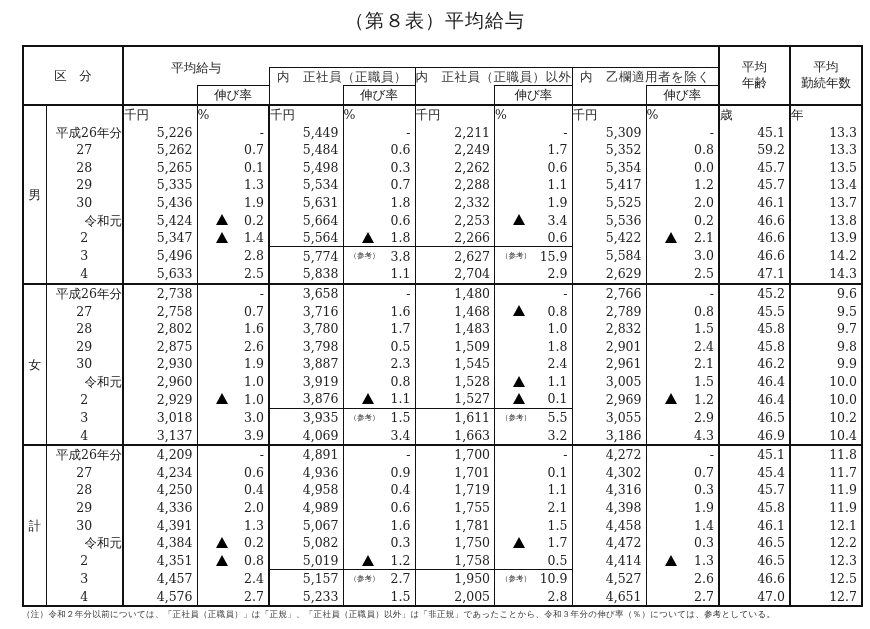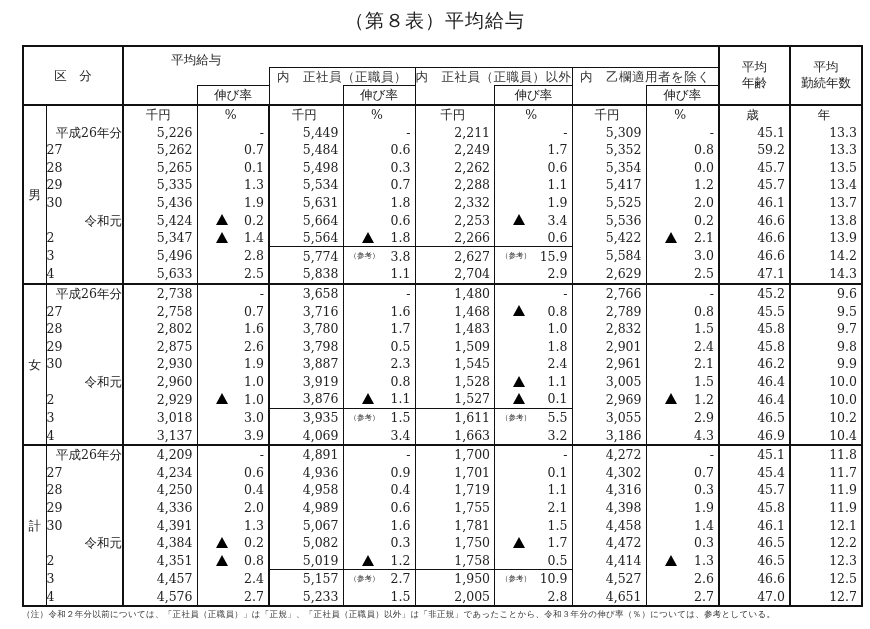--- a/index.html
+++ b/index.html
@@ -7,36 +7,36 @@
          font-family: "DejaVu Serif", "Liberation Serif", serif; color: #222; }
   .title { position: absolute; top: 8px; left: 0; width: 870px; text-align: center;
            font-size: 19px; letter-spacing: 1px; color: #222; }
   table.main { position: absolute; left: 22px; top: 45px; border-collapse: collapse;
                table-layout: fixed; border: 2px solid #111; }
   table.main td { padding: 0; font-size: 12.5px; height: 17.6px; line-height: 17px;
                   white-space: nowrap; overflow: visible; }
   .hd { text-align: center; vertical-align: middle; font-size: 13px; }
   .hsub { font-size: 10px; color: #333; text-align: center; letter-spacing: 0.5px; margin-top: 43px; }
   .num { text-align: right; padding-right: 4px !important; }
-  .yr { }
+  .yr { text-align: center; }
   .yr.left { text-align: right; padding-left: 3px !important; }
   .grp { text-align: center; vertical-align: middle; font-size: 13px; border-right: 1px solid #111; }
   .bR { border-right: 1px solid #111; }
   .bR2 { border-right: 2px solid #111; }
   .bB { border-bottom: 1px solid #111; }
   .bB2 { border-bottom: 2px solid #111; }
   .bT { border-top: 1px solid #111; }
   .bL { border-left: 1px solid #111; }
   .tri { display: inline-block; width: 0; height: 0; border-left: 6px solid transparent;
          border-right: 6px solid transparent; border-bottom: 11px solid #000;
          vertical-align: -1px; }
   .rate { position: relative; }
   .rate .mark { position: absolute; left: 18px; top: 3px; }
   .rate .ref { position: absolute; left: 6px; top: 0; font-size: 7.5px; color: #333; }
-  .unit { text-align: center; padding-right: 4px !important; margin-top: 36px; }
+  .unit { text-align: left; padding-right: 4px !important; margin-top: 36px; }
   .note { position: absolute; left: 22px; top: 609px; font-size: 8.5px; color: #333;
           white-space: nowrap; letter-spacing: 0.3px; }
 </style>
 </head>
 <body>
 
 <div class="title">（第８表）平均給与</div>
 
 <table class="main">
   <colgroup>
@@ -49,21 +49,21 @@
     <col style="width:73px">
       <col style="width:71px">
     <col style="width:74px">
       <col style="width:73px">
     <col style="width:71px">
       <col style="width:72px">
   </colgroup>
   <thead>
     <tr style="height:21px">
       <td class="hd bR2 bB2" colspan="2" rowspan="3">区　分</td>
-      <td class="hd" colspan="2" rowspan="2" style="vertical-align:top;padding-top:4px">平均給与</td>
+      <td class="hd" colspan="2" rowspan="2" style="vertical-align:top;padding-top:12px">平均給与</td>
       <td colspan="6" class="bR2"></td>
       <td class="hd bR2 bB2" rowspan="3" style="line-height:16px">
         <div>平均</div>
         <div>年齢</div>
       </td>
       <td class="hd bB2" rowspan="3" style="line-height:16px">
         <div>平均</div>
         <div>勤続年数</div>
       </td>
     </tr>

